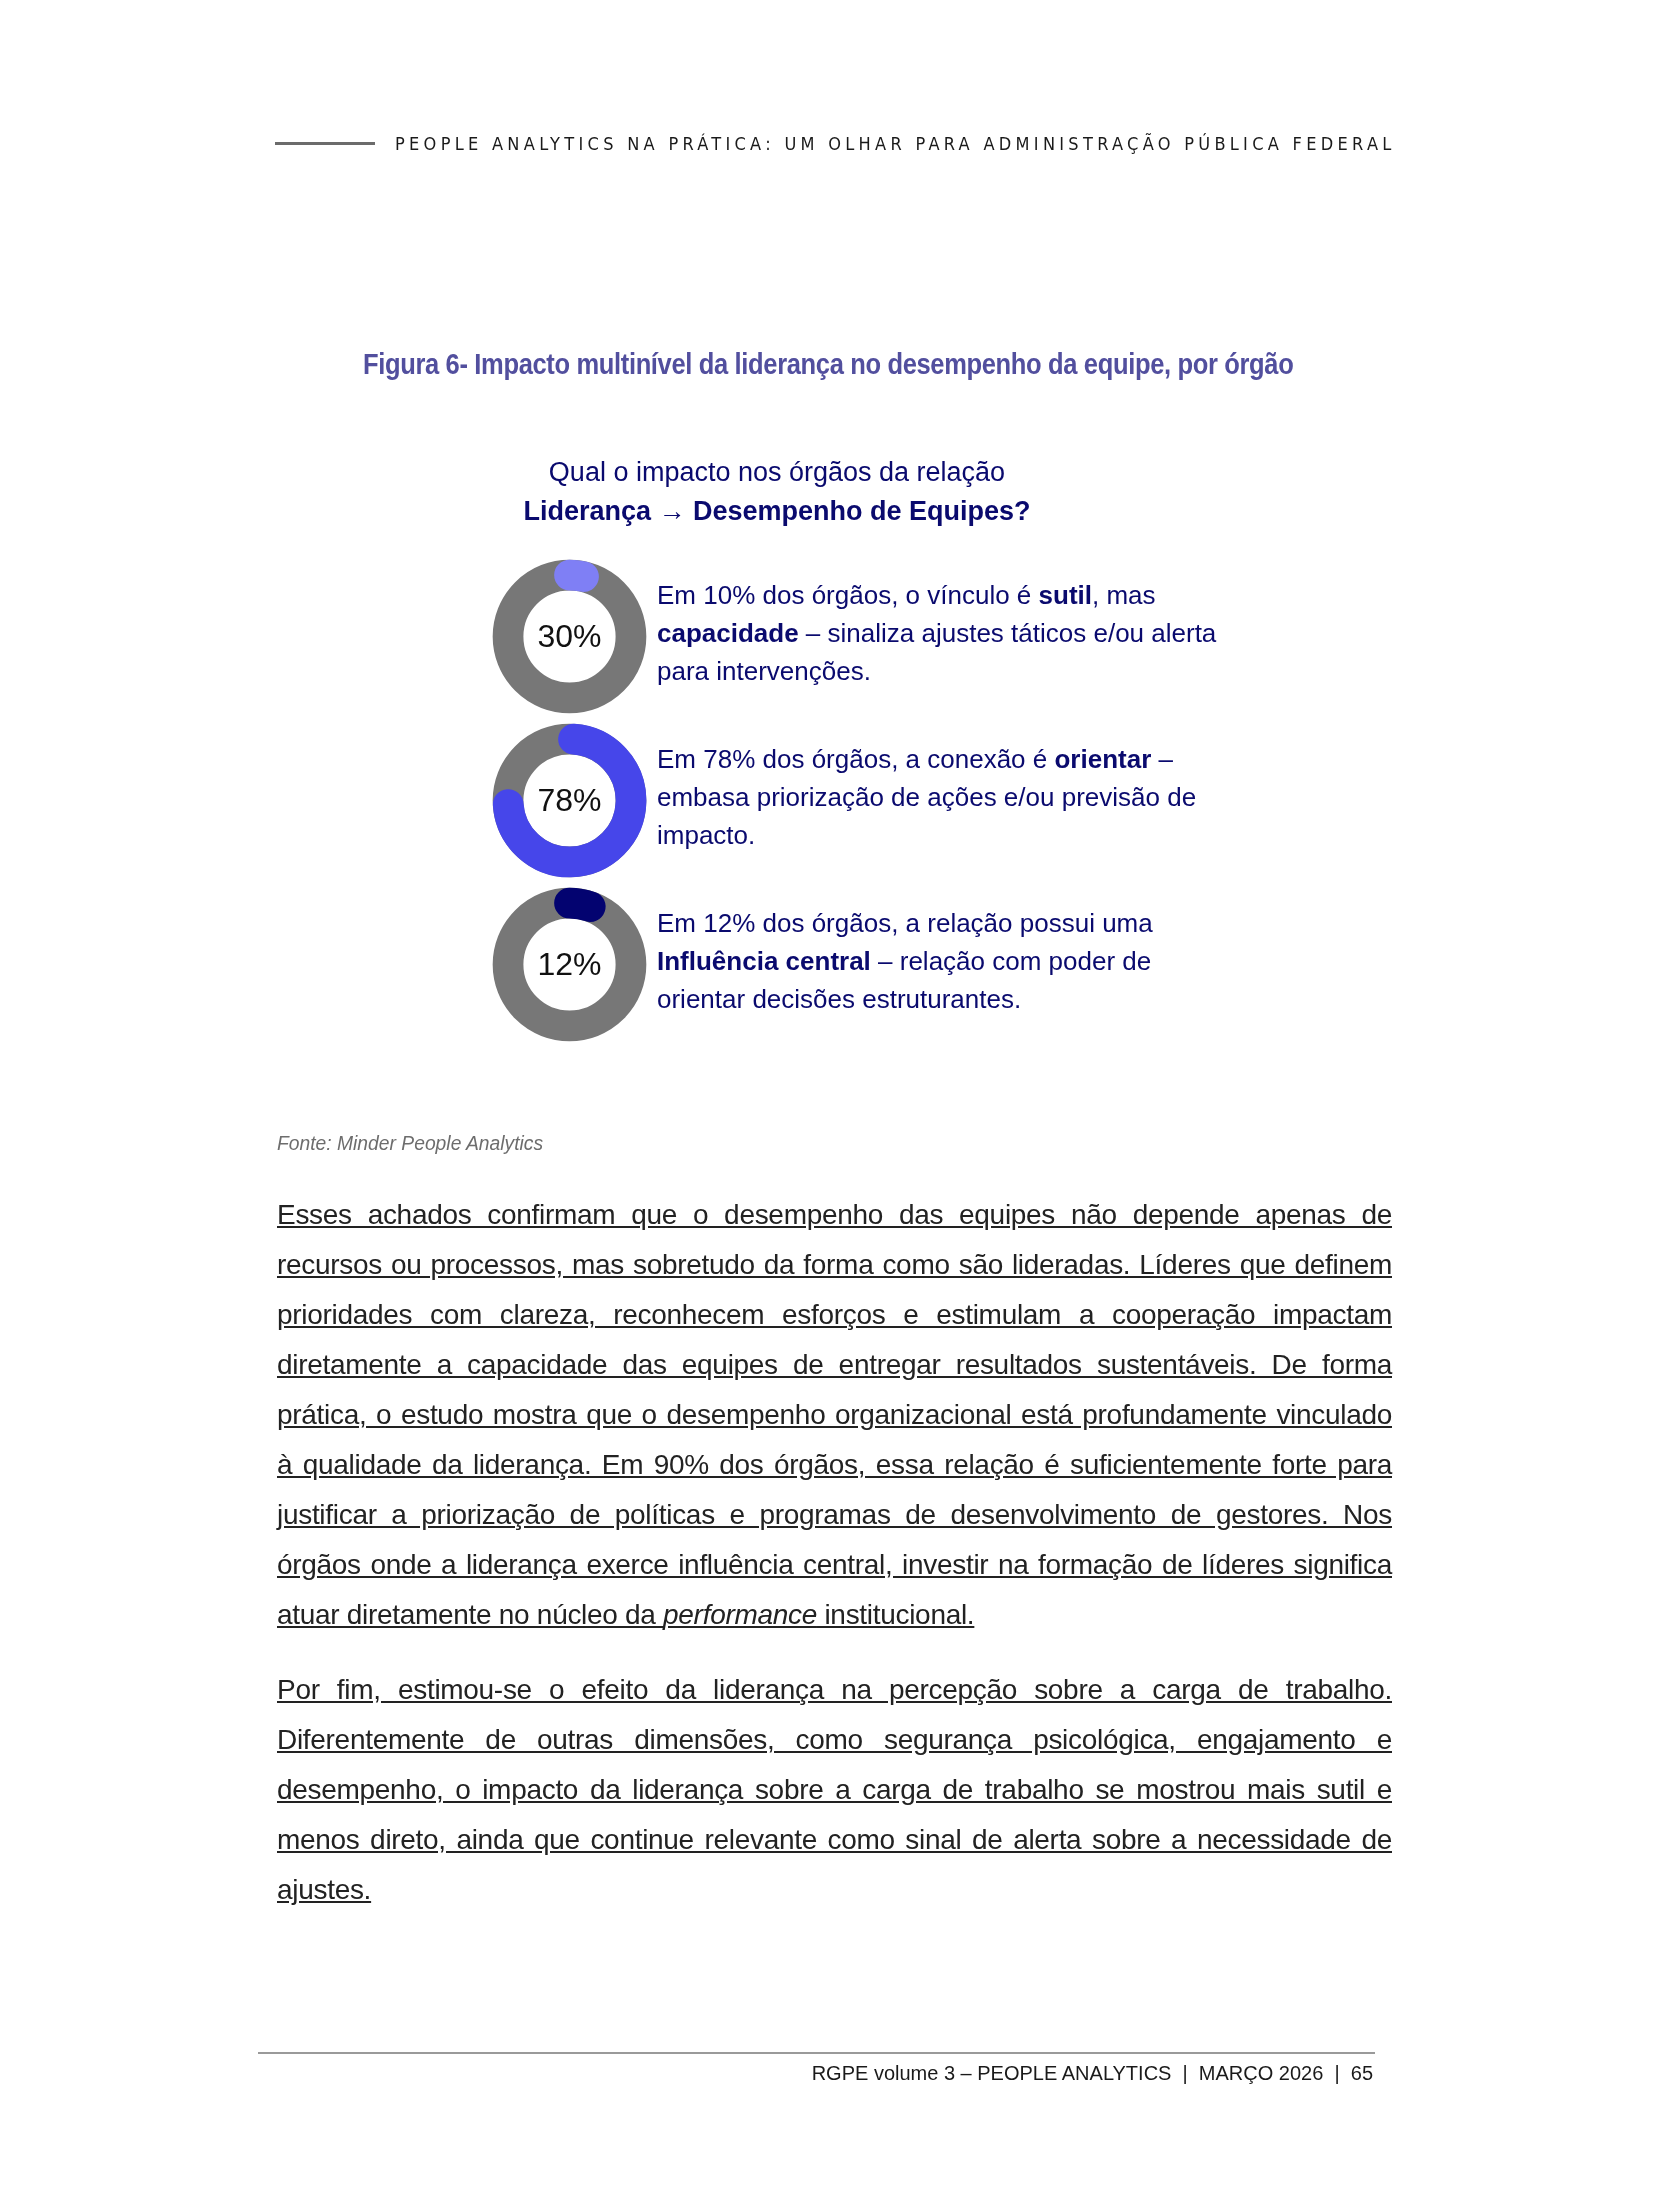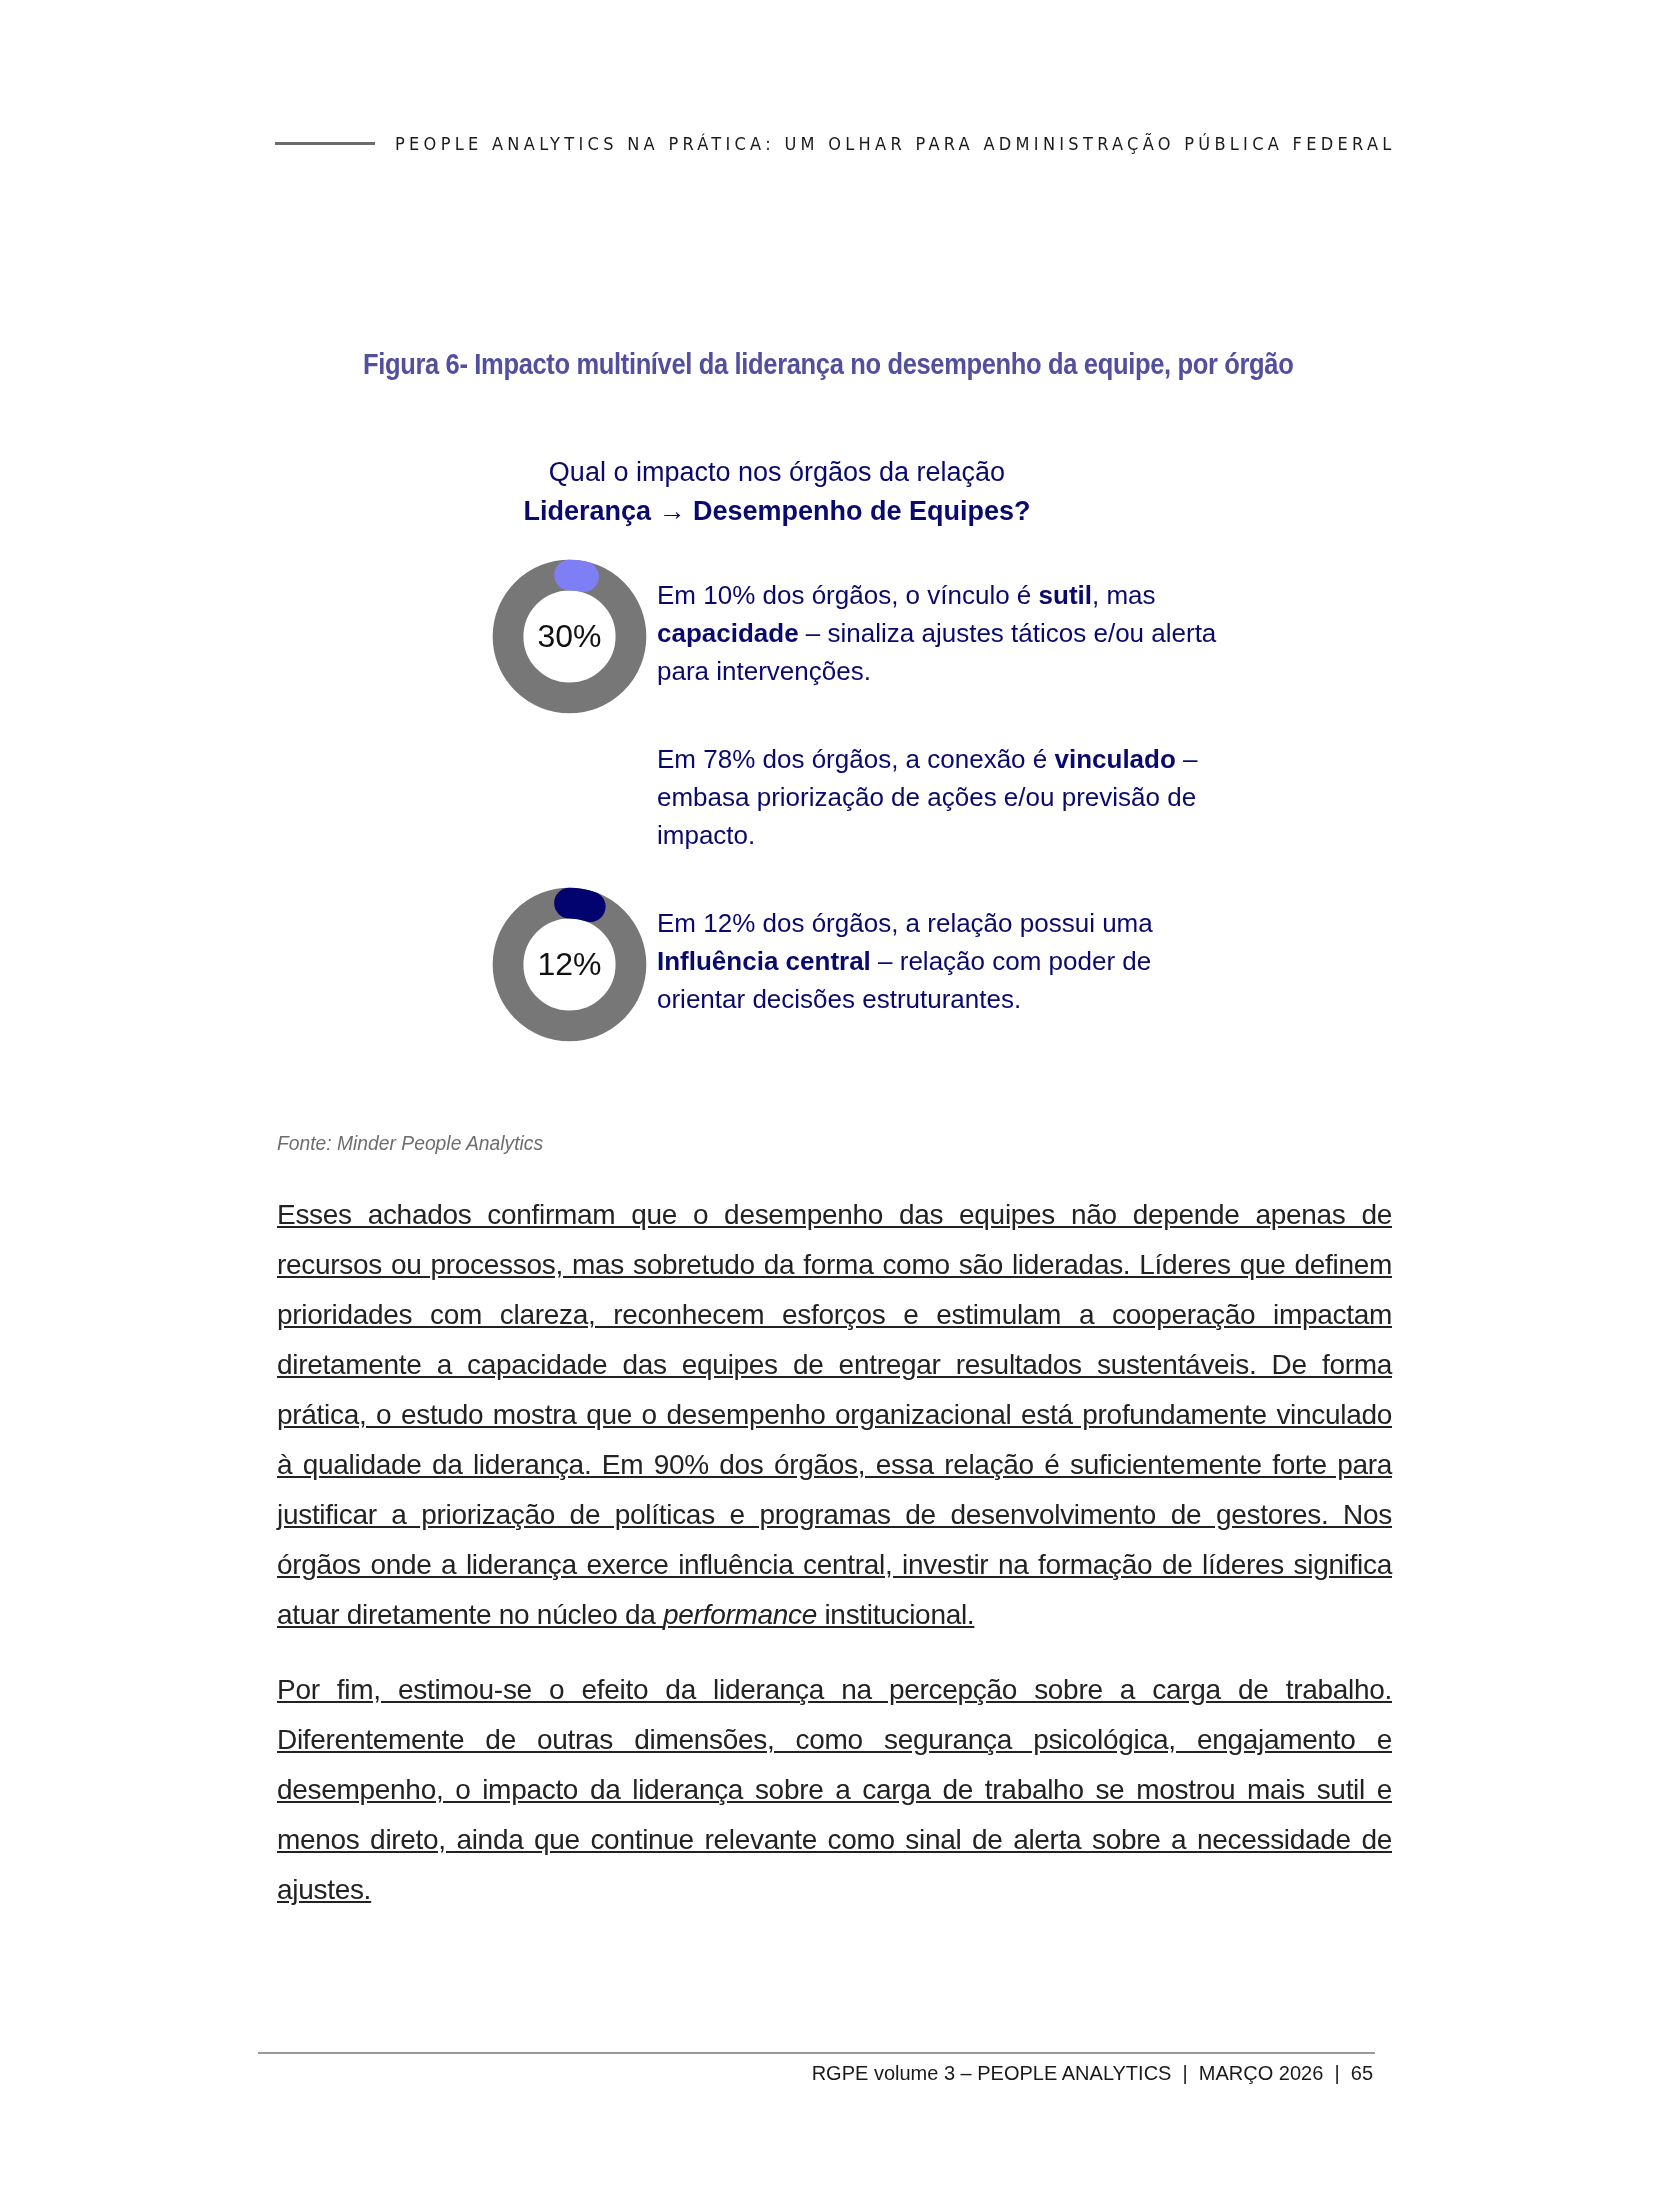--- a/index.html
+++ b/index.html
@@ -58,21 +58,28 @@
     <svg viewBox="0 0 232 232">
       <circle cx="116" cy="116" r="92" fill="none" stroke="#777777" stroke-width="46"></circle>
       <path d="M116 24 A92 92 0 0 1 137 26.4" fill="none" stroke="#7f7ff5" stroke-width="46" stroke-linecap="round"></path>
     </svg>
     <div class="pct">30%</div>
   </div>
   <div class="desc"><span>Em 10% dos órgãos, o vínculo é </span><b>sutil</b><span>, mas </span><b>capacidade</b><span> – sinaliza ajustes táticos e/ou alerta para intervenções.</span></div>
 </div>
 
 <div class="item" style="top:723px;">
-  <div class="desc"><span>Em 78% dos órgãos, a conexão é </span><b>vinculado</b><span> – embasa priorização de ações e/ou previsão de impacto.</span></div>
+  <div class="donut">
+    <svg viewBox="0 0 232 232">
+      <circle cx="116" cy="116" r="92" fill="none" stroke="#777777" stroke-width="46"></circle>
+      <path d="M122 24.2 A92 92 0 1 1 24.3 122" fill="none" stroke="#4646ea" stroke-width="46" stroke-linecap="round"></path>
+    </svg>
+    <div class="pct">78%</div>
+  </div>
+  <div class="desc"><span>Em 78% dos órgãos, a conexão é </span><b>orientar</b><span> – embasa priorização de ações e/ou previsão de impacto.</span></div>
 </div>
 
 <div class="item" style="top:887px;">
   <div class="donut">
     <svg viewBox="0 0 232 232">
       <circle cx="116" cy="116" r="92" fill="none" stroke="#777777" stroke-width="46"></circle>
       <path d="M116 24 A92 92 0 0 1 147 29.4" fill="none" stroke="#030370" stroke-width="46" stroke-linecap="round"></path>
     </svg>
     <div class="pct">12%</div>
   </div>

